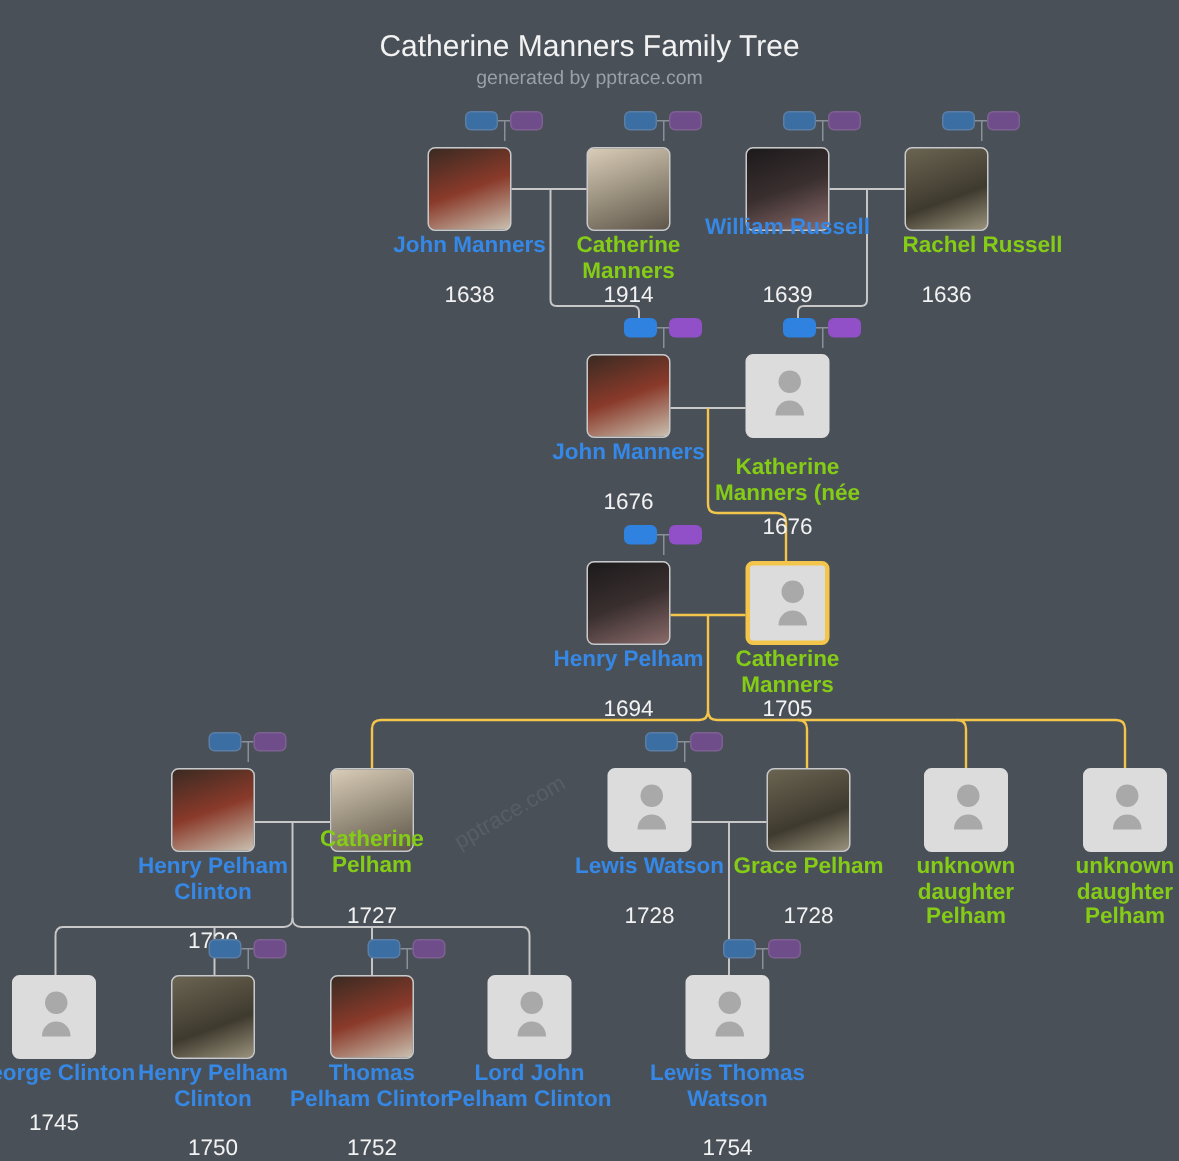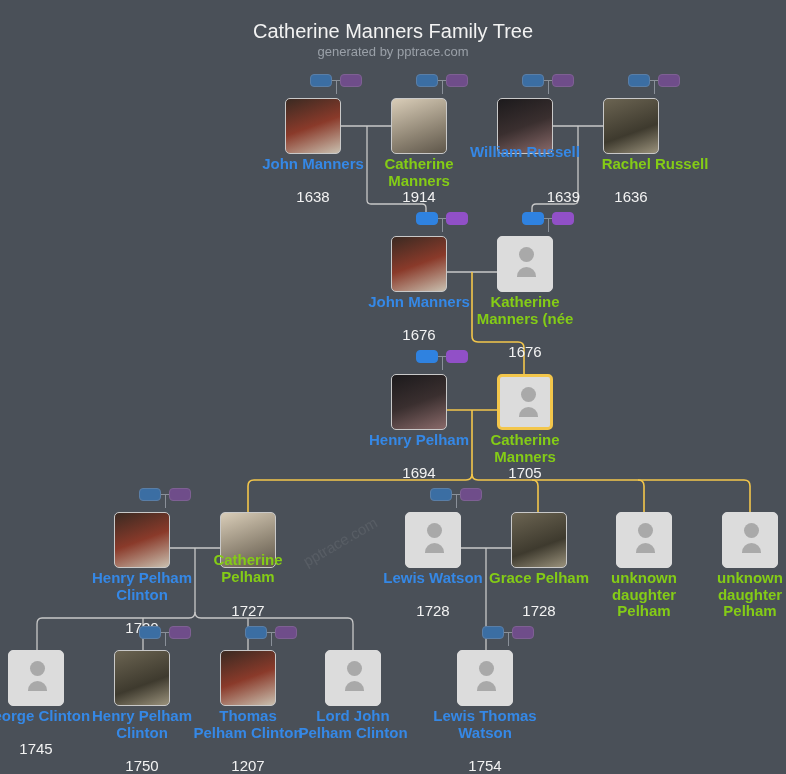--- a/index.html
+++ b/index.html
@@ -98,38 +98,38 @@
       <div class="pyear" style="top: 91px;">1638</div>
     </div>
     <div class="person" style="left: 364px; top: 98px;">
       <div class="photo" style="left: 27px; top: 0px; background: linear-gradient(160deg, rgb(217, 205, 184), rgb(143, 133, 116) 60%, rgb(94, 86, 74));"></div>
       <div class="pname female" style="top: 58px;">Catherine Manners</div>
       <div class="pyear" style="top: 91px;">1914</div>
     </div>
     <div class="person" style="left: 470px; top: 98px;">
       <div class="photo" style="left: 27px; top: 0px; background: linear-gradient(160deg, rgb(28, 26, 28), rgb(58, 47, 47) 50%, rgb(138, 106, 106));"></div>
       <div class="pname male" style="top: 46px;">William Russell</div>
-      <div class="pyear" style="top: 91px; text-align: right;">1639</div>
+      <div class="pyear" style="top: 91px;">1639</div>
     </div>
     <div class="person" style="left: 576px; top: 98px;">
       <div class="photo" style="left: 27px; top: 0px; background: linear-gradient(160deg, rgb(107, 100, 82), rgb(62, 58, 46) 60%, rgb(154, 146, 124));"></div>
       <div class="pname female" style="top: 58px; margin-left: 24px;">Rachel Russell</div>
       <div class="pyear" style="top: 91px;">1636</div>
     </div>
     <div class="person" style="left: 364px; top: 236px;">
       <div class="photo" style="left: 27px; top: 0px; background: linear-gradient(160deg, rgb(58, 42, 34), rgb(138, 58, 42) 50%, rgb(201, 192, 176));"></div>
       <div class="pname male" style="top: 58px;">John Manners</div>
       <div class="pyear" style="top: 91px;">1676</div>
     </div>
     <div class="person" style="left: 470px; top: 236px;">
       <div class="photo placeholder" style="left: 27px; top: 0px;">
         <div class="head"></div>
         <div class="body"></div>
       </div>
-      <div class="pname female" style="top: 58px;">Katherine Manners (née</div>
+      <div class="pname female" style="top: 68px;">Katherine Manners (née</div>
       <div class="pyear" style="top: 107.5px;">1676</div>
     </div>
     <div class="person" style="left: 364px; top: 374px;">
       <div class="photo" style="left: 27px; top: 0px; background: linear-gradient(160deg, rgb(28, 26, 28), rgb(58, 47, 47) 50%, rgb(138, 106, 106));"></div>
       <div class="pname male" style="top: 58px;">Henry Pelham</div>
       <div class="pyear" style="top: 91px;">1694</div>
     </div>
     <div class="person" style="left: 470px; top: 374px;">
       <div class="photo placeholder highlight" style="left: 27px; top: 0px;">
         <div class="head"></div>
@@ -186,21 +186,21 @@
       <div class="pyear" style="top: 91px;">1745</div>
     </div>
     <div class="person" style="left: 87px; top: 650px;">
       <div class="photo" style="left: 27px; top: 0px; background: linear-gradient(160deg, rgb(107, 100, 82), rgb(62, 58, 46) 60%, rgb(154, 146, 124));"></div>
       <div class="pname male" style="top: 58px;">Henry Pelham Clinton</div>
       <div class="pyear" style="top: 107.5px;">1750</div>
     </div>
     <div class="person" style="left: 193px; top: 650px;">
       <div class="photo" style="left: 27px; top: 0px; background: linear-gradient(160deg, rgb(58, 42, 34), rgb(138, 58, 42) 50%, rgb(201, 192, 176));"></div>
       <div class="pname male" style="top: 58px; text-align: center;">Thomas Pelham Clinton</div>
-      <div class="pyear" style="top: 107.5px;">1207</div>
+      <div class="pyear" style="top: 107.5px;">1752</div>
     </div>
     <div class="person" style="left: 298px; top: 650px;">
       <div class="photo placeholder" style="left: 27px; top: 0px;">
         <div class="head"></div>
         <div class="body"></div>
       </div>
       <div class="pname male" style="top: 58px;">Lord John Pelham Clinton</div>
       <div class="pyear" style="top: 107.5px;"></div>
     </div>
     <div class="person" style="left: 430px; top: 650px;">

